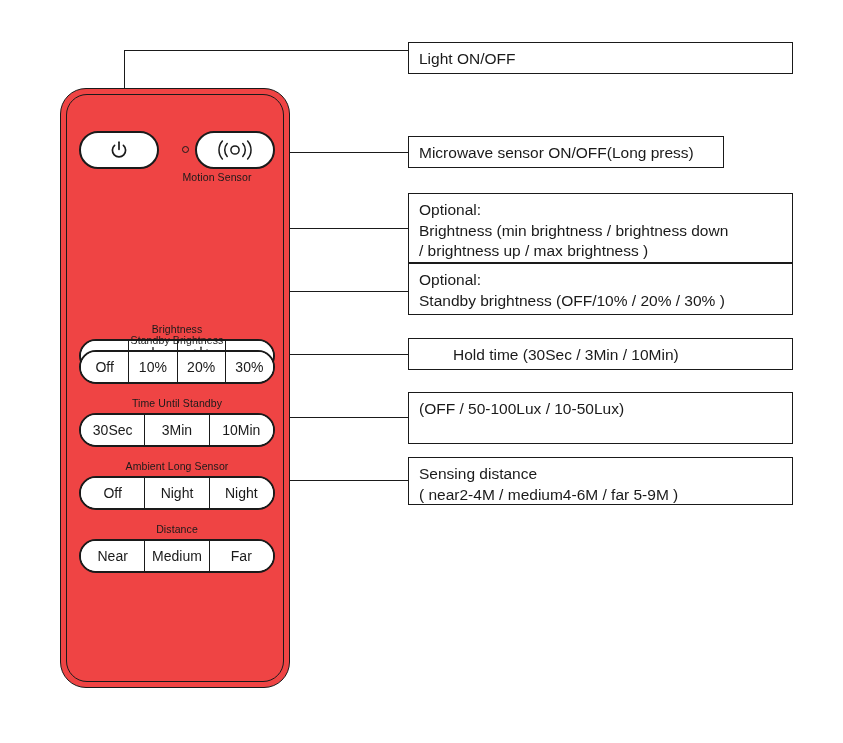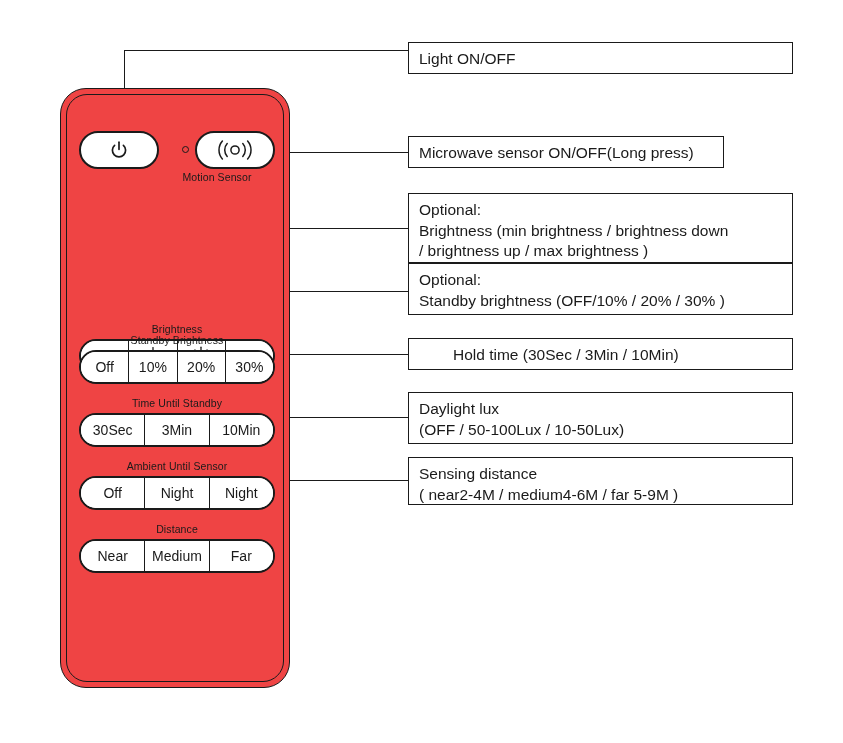--- a/index.html
+++ b/index.html
@@ -252,21 +252,21 @@
   <div class="group" id="group-time-standby">
     <div class="group-title">Time Until Standby</div>
     <div class="key-bar">
       <div class="key">30Sec</div>
       <div class="key">3Min</div>
       <div class="key">10Min</div>
     </div>
   </div>
 
   <div class="group" id="group-ambient-light">
-    <div class="group-title">Ambient Until Sensor</div>
+    <div class="group-title">Ambient Long Sensor</div>
     <div class="key-bar">
       <div class="key">Off</div>
       <div class="key">Night</div>
       <div class="key">Night</div>
     </div>
   </div>
 
   <div class="group" id="group-distance">
     <div class="group-title">Distance</div>
     <div class="key-bar">
@@ -294,20 +294,19 @@
 <div class="note" id="note-standby">
   <span class="note-line">Optional:</span>
   <span class="note-line">Standby brightness (OFF/10% / 20% / 30% )</span>
 </div>
 
 <div class="note" id="note-holdtime">
   <span class="note-line">Hold time (30Sec / 3Min / 10Min)</span>
 </div>
 
 <div class="note" id="note-daylight">
-  <span class="note-line">Daylight lux</span>
   <span class="note-line">(OFF / 50-100Lux / 10-50Lux)</span>
 </div>
 
 <div class="note" id="note-distance">
   <span class="note-line">Sensing distance</span>
   <span class="note-line">( near2-4M / medium4-6M / far 5-9M )</span>
 </div>
 
 </body></html>

